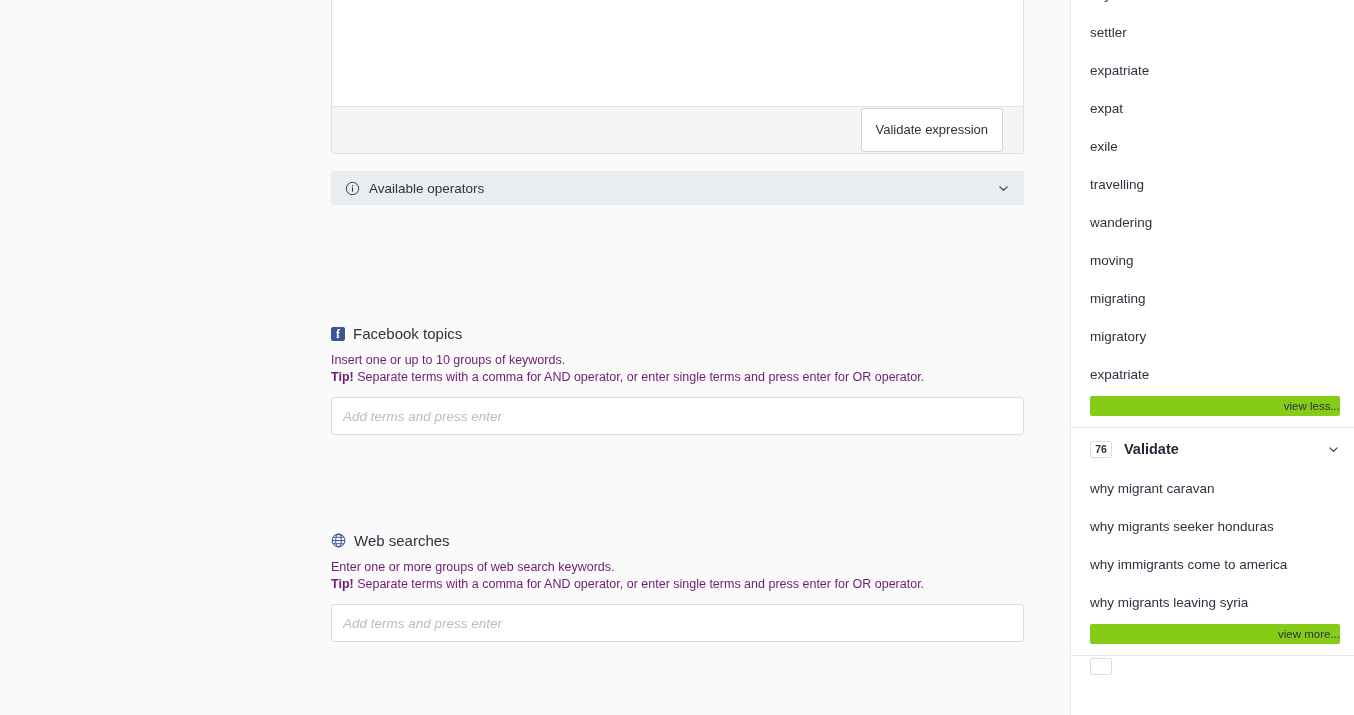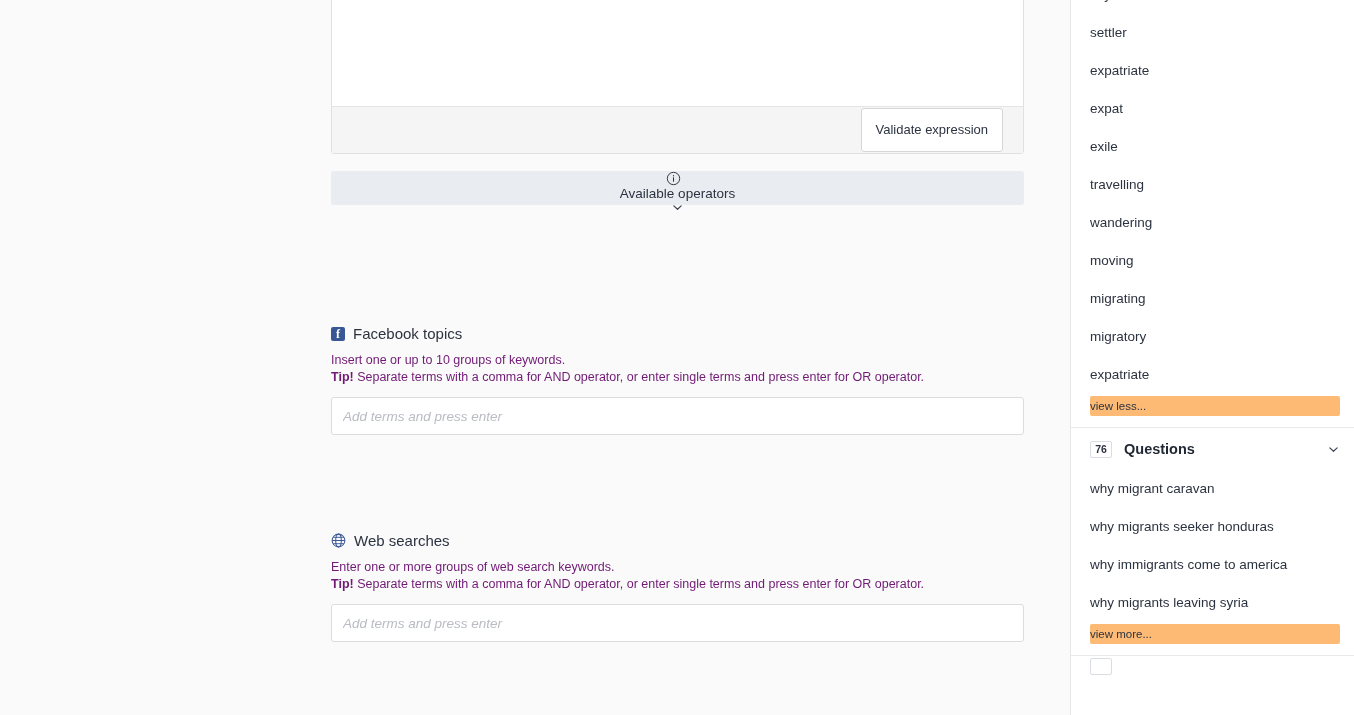--- a/index.html
+++ b/index.html
@@ -69,21 +69,20 @@
     position: absolute;
     left: 331px; top: 171px;
     width: 693px;
     height: 34px;
     background: #e9edf1;
     border-radius: 3px;
     display: flex;
     align-items: center;
     padding: 0 14px;
     cursor: pointer;
-    flex-direction: column;
   }
   .ops-bar .info-icon {
     width: 15px; height: 15px;
     display: inline-flex; align-items: center; justify-content: center;
     margin-right: 9px;
     flex: 0 0 auto;
   }
   .ops-bar .ops-label {
     font-size: 13.5px;
     color: #2c3340;
@@ -151,29 +150,29 @@
     height: 38px;
     line-height: 38px;
     cursor: pointer;
     white-space: nowrap;
     overflow: hidden;
   }
   .sb-btn {
     display: block;
     margin: 2px 14px 0 19px;
     height: 20px;
-    background: #fdba74;
+    background: #84cc16;
     border: none;
     border-radius: 2px;
     font-family: "Liberation Sans", sans-serif;
     font-size: 11.5px;
     color: #2c3340;
     cursor: pointer;
     width: calc(100% - 33px);
-    text-align: left;
+    text-align: right;
     line-height: 20px;
     padding: 0;
   }
   .sb-divider { height: 1px; background: #e9e9e9; margin: 11px 0 0 0; }
   .sb-header {
     display: flex; align-items: center;
     padding: 0 14px 0 19px;
     height: 42px;
     cursor: pointer;
   }
@@ -282,21 +281,21 @@
           <li class="sb-item">expatriate</li>
         </ul>
       <button class="sb-btn">view less...</button>
     </div>
 
     <div class="sb-divider"></div>
 
     <div>
       <div class="sb-header">
         <span class="sb-badge">76</span>
-        <span class="sb-header-title">Questions</span>
+        <span class="sb-header-title">Validate</span>
         <span class="chev">
           <svg width="13" height="13" viewBox="0 0 16 16">
             <path d="M3.5 6 L8 10.2 L12.5 6" fill="none" stroke="#3b4452" stroke-width="1.4" stroke-linecap="round" stroke-linejoin="round"></path>
           </svg>
         </span>
       </div>
       <ul class="sb-list" id="q-list">
           <li class="sb-item">why migrant caravan</li>
           <li class="sb-item">why migrants seeker honduras</li>
           <li class="sb-item">why immigrants come to america</li>

